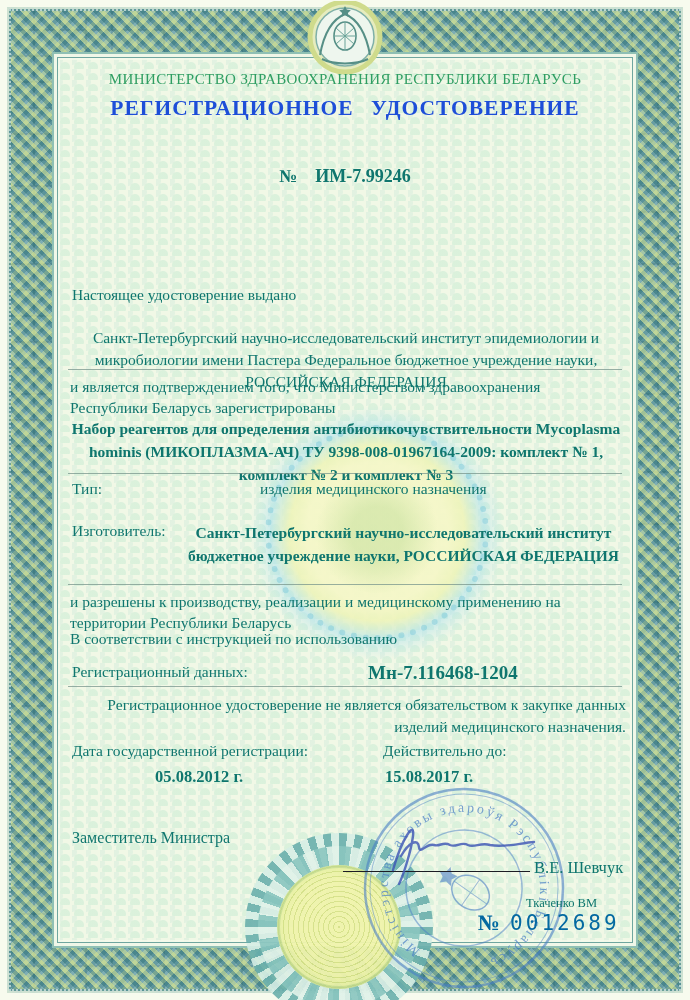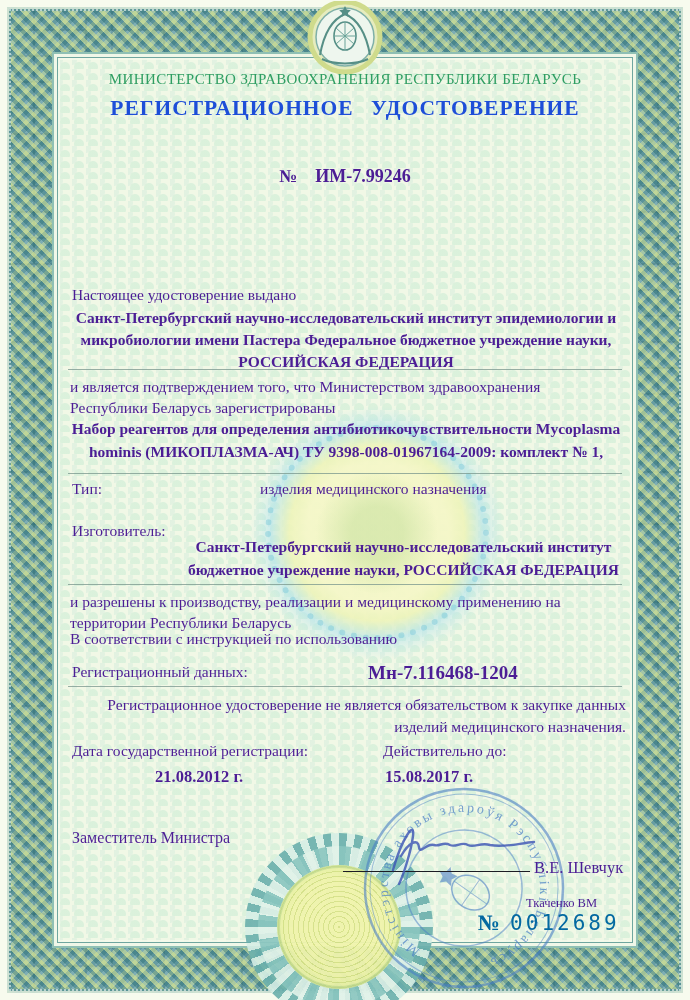--- a/index.html
+++ b/index.html
@@ -48,37 +48,37 @@
 
   .stamp{position:absolute;left:360px;top:784px;width:208px;height:208px;z-index:5;opacity:.85;}
 
   .sig-line{position:absolute;left:343px;top:871px;width:187px;height:0;border-top:1.6px solid #1c1c24;z-index:6;}
   .signature-svg{position:absolute;left:368px;top:812px;z-index:7;}
 
   
   .emblem{position:absolute;left:304px;top:1px;width:82px;height:74px;z-index:4;}
 
   
-  .txt{position:absolute;z-index:6;color:#4c1d95;}
+  .txt{position:absolute;z-index:6;color:#0f766e;}
   .center{text-align:center;}
   .nowrap{white-space:nowrap;}
   .ministry{left:0;width:690px;top:71px;font-size:15px;color:#2f9e62;letter-spacing:.4px;}
   .cert-title{left:0;width:690px;top:96px;font-size:21.5px;font-weight:bold;color:#1d4ed8;letter-spacing:1px;word-spacing:11px;}
   .cert-no{left:0;width:690px;top:166px;font-size:18px;font-weight:bold;}
   .cert-no .gap{display:inline-block;width:18px;}
   .intro{left:72px;top:286px;font-size:15.5px;}
-  .issued{left:70px;width:552px;top:307px;font-size:15.5px;font-weight:bold;line-height:22px;}
+  .issued{left:70px;width:552px;top:327px;font-size:15.5px;font-weight:normal;line-height:22px;}
   .confirm{left:70px;width:552px;top:376px;font-size:15.5px;line-height:21px;}
   .product{left:70px;width:552px;top:417px;font-size:15.5px;font-weight:bold;line-height:23px;}
   .hr{position:absolute;left:68px;width:554px;height:0;border-top:1px solid rgba(120,150,140,.75);z-index:6;}
   .hr1{top:369px;} .hr2{top:473px;} .hr3{top:584px;} .hr4{top:686px;}
   .row-type-label{left:72px;top:480px;font-size:15.5px;}
   .row-type-value{left:260px;top:480px;font-size:15.5px;}
   .row-manu-label{left:72px;top:522px;font-size:15.5px;}
-  .manu-lines{left:185px;width:437px;top:521px;font-size:15.5px;font-weight:bold;line-height:23px;margin-top:14px;}
+  .manu-lines{left:185px;width:437px;top:521px;font-size:15.5px;font-weight:bold;line-height:23px;}
   .permission{left:70px;width:552px;top:591px;font-size:15.5px;line-height:21px;}
   .instruction{left:70px;top:630px;font-size:15.5px;font-weight:normal;}
   .regnum-label{left:72px;top:663px;font-size:15.5px;}
   .regnum-value{left:328px;top:662px;font-size:19px;font-weight:bold;margin-left:40px;}
   .disclaimer{left:70px;width:556px;top:694px;font-size:15.5px;line-height:22px;text-align:right;}
   .date-label-left{left:72px;top:742px;font-size:15.5px;}
   .date-value-left{left:155px;top:767px;font-size:16.5px;font-weight:bold;}
   .date-label-right{left:383px;top:742px;font-size:15.5px;}
   .date-value-right{left:385px;top:767px;font-size:16.5px;font-weight:bold;}
   .signatory{left:72px;top:829px;font-size:16px;}
@@ -125,20 +125,21 @@
     <div class="nowrap">микробиологии имени Пастера Федеральное бюджетное учреждение науки,</div>
     <div class="nowrap">РОССИЙСКАЯ ФЕДЕРАЦИЯ</div>
   </div>
   <div class="hr hr1"></div>
 
   <div class="txt confirm">и является подтверждением того, что Министерством здравоохранения Республики Беларусь зарегистрированы</div>
 
   <div class="txt center product">
     <div class="nowrap">Набор реагентов для определения антибиотикочувствительности Mycoplasma</div>
     <div class="nowrap">hominis (МИКОПЛАЗМА-АЧ) ТУ 9398-008-01967164-2009: комплект № 1,</div>
+    <div class="nowrap">комплект № 2 и комплект № 3</div>
   </div>
   <div class="hr hr2"></div>
 
   <div class="txt row-type-label">Тип:</div>
   <div class="txt row-type-value">изделия медицинского назначения</div>
 
   <div class="txt row-manu-label">Изготовитель:</div>
   <div class="txt center manu-lines">
     <div class="nowrap">Санкт-Петербургский научно-исследовательский институт</div>
     <div class="nowrap">бюджетное учреждение науки, РОССИЙСКАЯ ФЕДЕРАЦИЯ</div>
@@ -148,21 +149,21 @@
   <div class="txt permission">и разрешены к производству, реализации и медицинскому применению на территории Республики Беларусь</div>
   <div class="txt instruction">В соответствии с инструкцией по использованию</div>
 
   <div class="txt regnum-label">Регистрационный данных:</div>
   <div class="txt regnum-value">Мн-7.116468-1204</div>
   <div class="hr hr4"></div>
 
   <div class="txt disclaimer">Регистрационное удостоверение не является обязательством к закупке данных изделий медицинского назначения.</div>
 
   <div class="txt date-label-left">Дата государственной регистрации:</div>
-  <div class="txt date-value-left">21.08.2012 г.</div>
+  <div class="txt date-value-left">05.08.2012 г.</div>
   <div class="txt date-label-right">Действительно до:</div>
   <div class="txt date-value-right">15.08.2017 г.</div>
 
   <div class="txt signatory">Заместитель Министра</div>
 
   <div class="stamp">
     <svg width="208" height="208" viewBox="0 0 208 208">
       <g transform="rotate(-55 104 104)">
         <circle cx="104" cy="104" r="99" fill="none" stroke="rgba(74,127,197,.7)" stroke-width="2.5"></circle>
         <circle cx="104" cy="104" r="94" fill="none" stroke="rgba(74,127,197,.55)" stroke-width="1"></circle>

